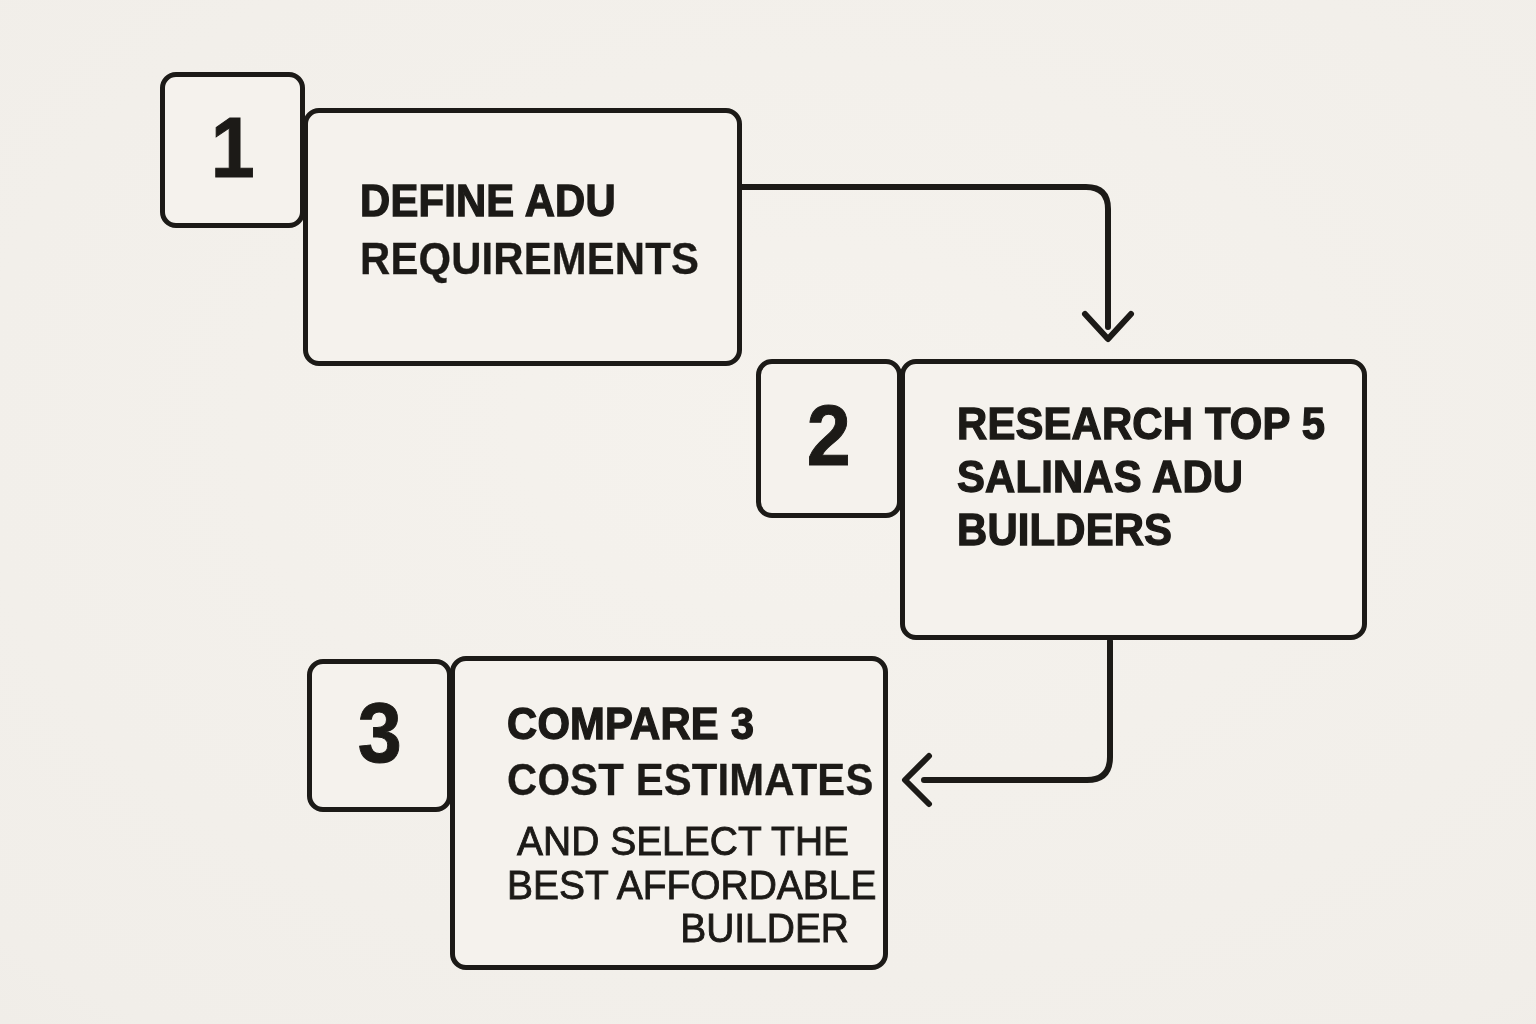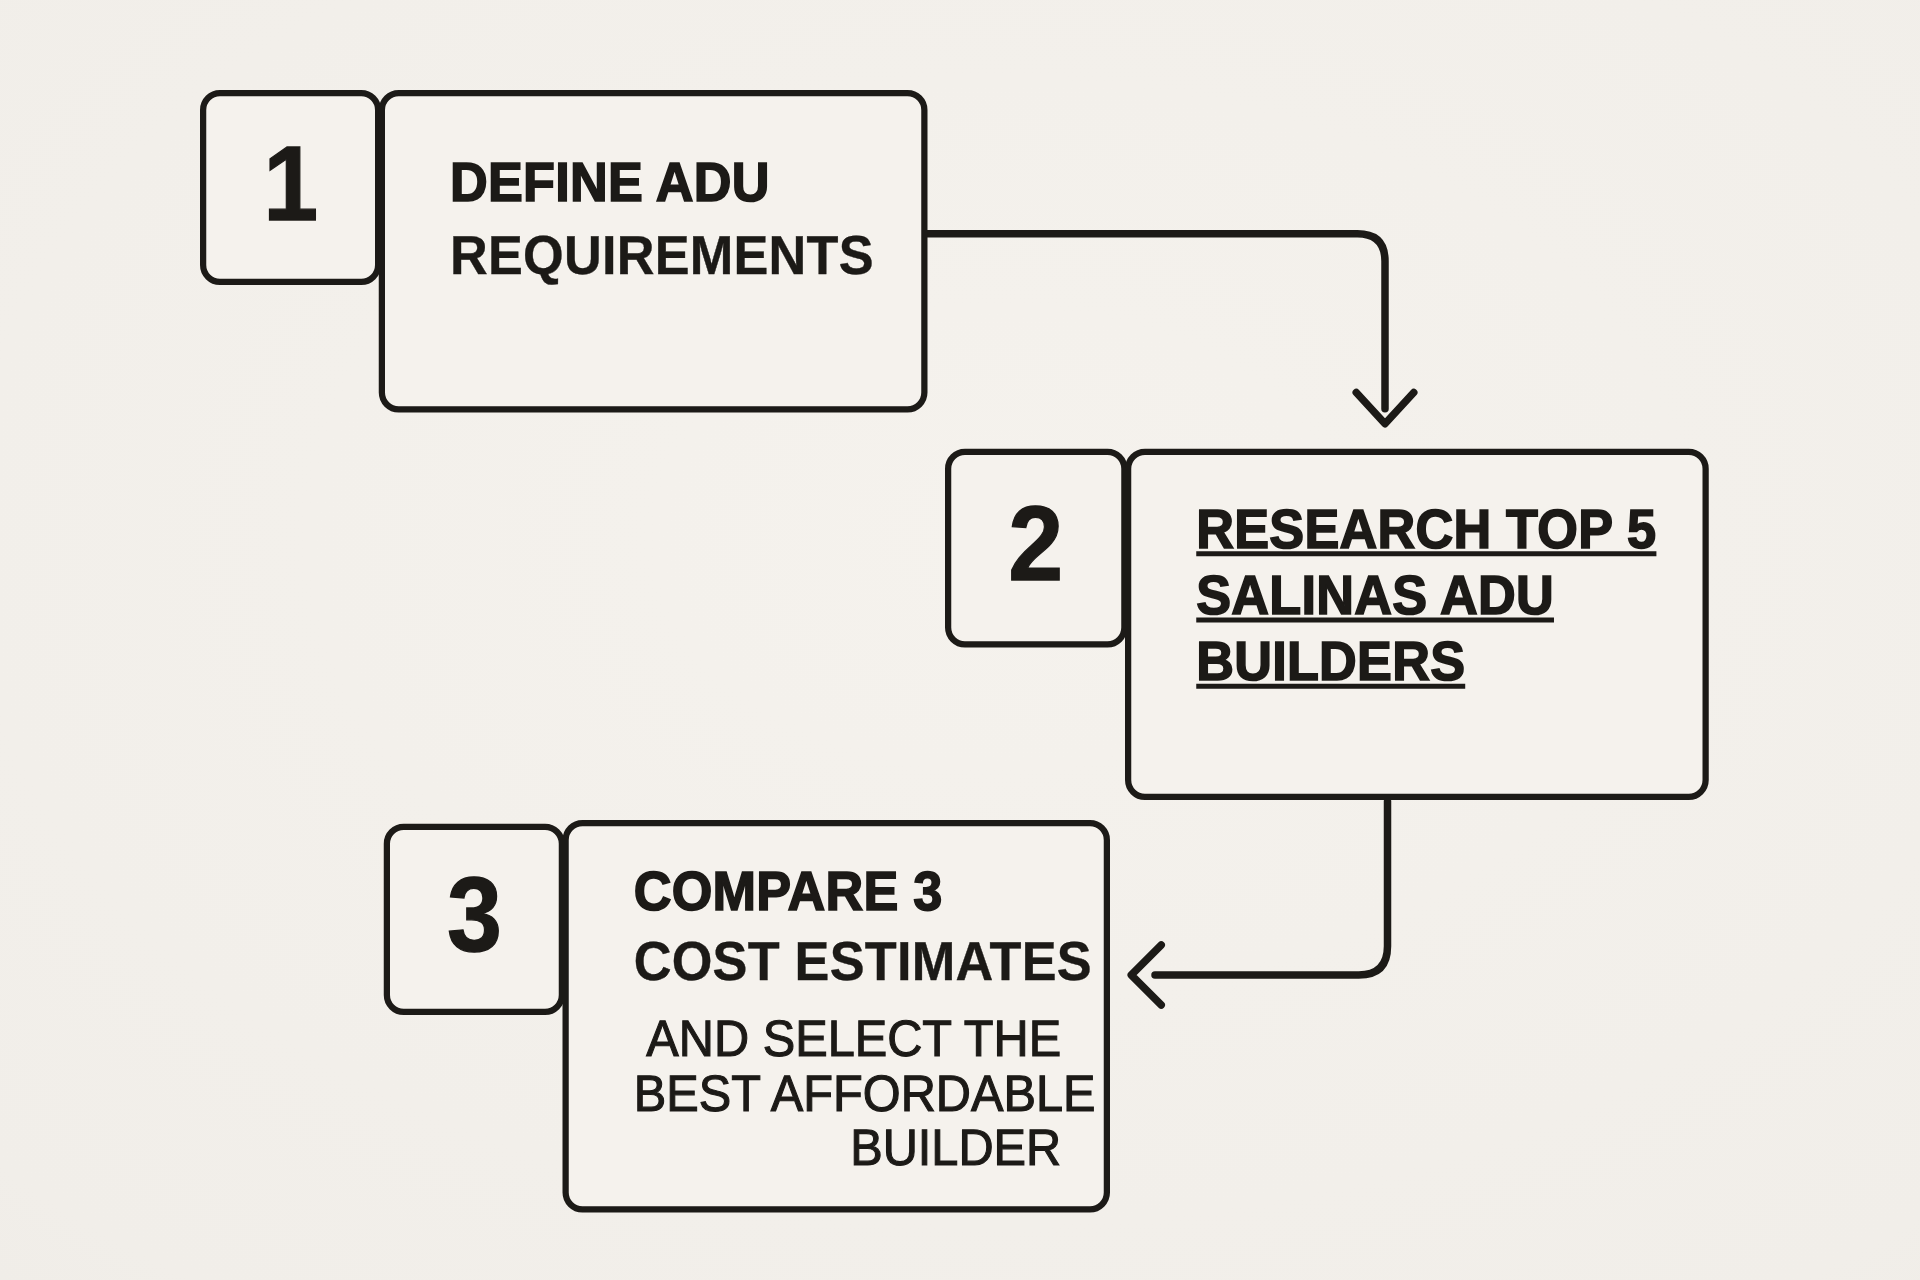--- a/index.html
+++ b/index.html
@@ -77,31 +77,31 @@
   .t-heavy { -webkit-text-stroke: 1.3px var(--ink); }
   .t-bold  { -webkit-text-stroke: 0.3px var(--ink); }
   .sub-line {
     font-weight: normal;
     -webkit-text-stroke: 0.9px var(--ink);
     transform: scaleX(0.95);
     transform-origin: left center;
     white-space: nowrap;
   }
   
-  .card-1 { padding-top: 41px; }
+  .card-1 { padding-top: 59px; margin-top: 36px; }
   .card-1 .t-line { line-height: 58px; }
   .card-1 .subtitle { margin-top: 13px; }
   .card-1 .sub-line { font-size: 38px; line-height: 46px; }
 
   .card-2 { padding-top: 33px; }
   .card-2 .t-line { line-height: 53px; }
   .card-2 .subtitle { margin-top: 7px; }
   .card-2 .sub-line { font-size: 33px; line-height: 40px; }
 
-  .card-3 { padding-top: 25px; }
+  .card-3 { padding-top: 35px; }
   .card-3 .t-line { line-height: 56px; }
   .card-3 .subtitle { margin-top: 12px; text-align: right; }
   .card-3 .sub-line { font-size: 41px; line-height: 43.5px; }
 </style>
 </head>
 <body>
 
 <div id="canvas">
 
   <svg id="connectors" viewBox="0 0 1536 1024" xmlns="http://www.w3.org/2000/svg">
@@ -117,21 +117,21 @@
   <div class="card card-1" style="left:303px; top:72px; width:439px; height:258px;">
     <div class="title">
       <div class="t-line t-heavy">DEFINE ADU</div>
       <div class="t-line t-bold">REQUIREMENTS</div>
     </div>
   </div>
 
   <div class="num-box" style="left:756px; top:359px; width:146px; height:159px;">
     <span class="num">2</span>
   </div>
-  <div class="card card-2" style="left:900px; top:359px; width:467px; height:281px;text-decoration:underline;">
+  <div class="card card-2" style="left:900px; top:359px; width:467px; height:281px;">
     <div class="title">
       <div class="t-line t-heavy">RESEARCH TOP 5</div>
       <div class="t-line t-heavy">SALINAS ADU</div>
       <div class="t-line t-heavy">BUILDERS</div>
     </div>
   </div>
 
   <div class="num-box" style="left:307px; top:659px; width:145px; height:153px;">
     <span class="num">3</span>
   </div>

